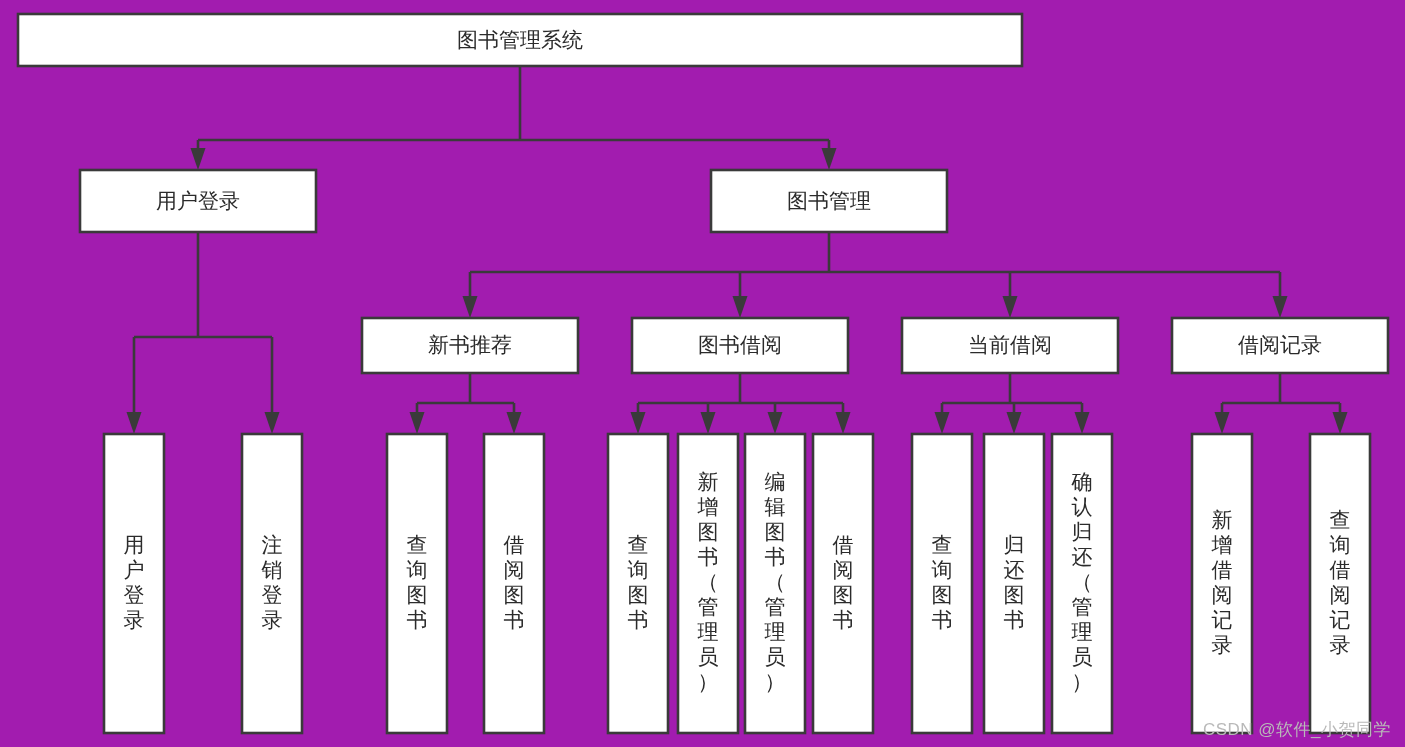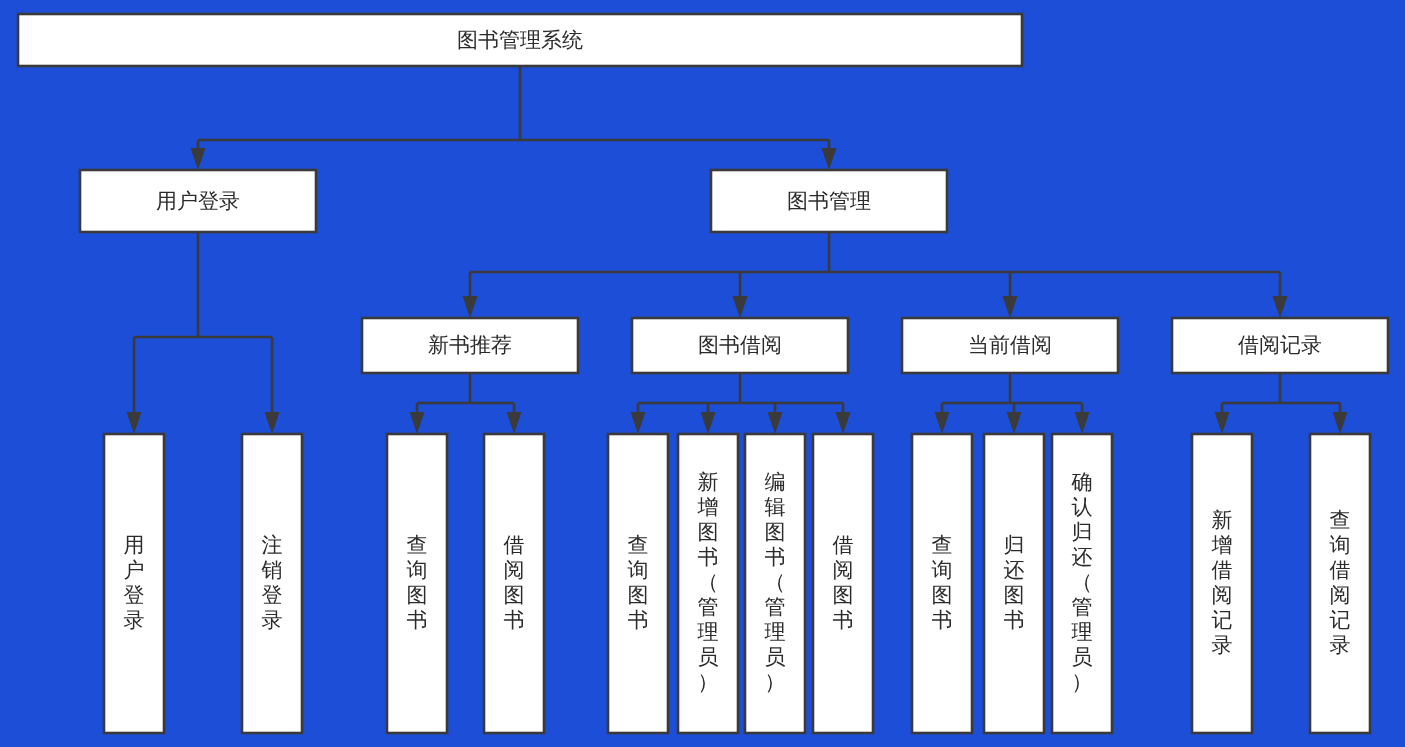--- a/index.html
+++ b/index.html
@@ -11,21 +11,21 @@
   body {
     width: 1405px;
     height: 747px;
     overflow: hidden;
     font-family: "Liberation Sans", "DejaVu Sans", sans-serif;
   }
   #diagram-root {
     position: relative;
     width: 1405px;
     height: 747px;
-    background: #1d4ed8;
+    background: #a21caf;
   }
   svg#tree-svg {
     position: absolute;
     left: 0;
     top: 0;
     width: 1405px;
     height: 747px;
     display: block;
   }
   .node-box {
@@ -205,14 +205,15 @@
           <rect x="1192" y="434" width="60" height="299" class="node-box"></rect>
           <text x="1222" class="node-label-vertical"><tspan x="1222" y="526.5">新</tspan><tspan x="1222" y="551.5">增</tspan><tspan x="1222" y="576.5">借</tspan><tspan x="1222" y="601.5">阅</tspan><tspan x="1222" y="626.5">记</tspan><tspan x="1222" y="651.5">录</tspan></text>
         </g>
         <g>
           <rect x="1310" y="434" width="60" height="299" class="node-box"></rect>
           <text x="1340" class="node-label-vertical"><tspan x="1340" y="526.5">查</tspan><tspan x="1340" y="551.5">询</tspan><tspan x="1340" y="576.5">借</tspan><tspan x="1340" y="601.5">阅</tspan><tspan x="1340" y="626.5">记</tspan><tspan x="1340" y="651.5">录</tspan></text>
         </g>
       </g>
   </svg>
 
+  <div class="watermark-text">CSDN @软件_小贺同学</div>
 
 </div>
 
 </body></html>

